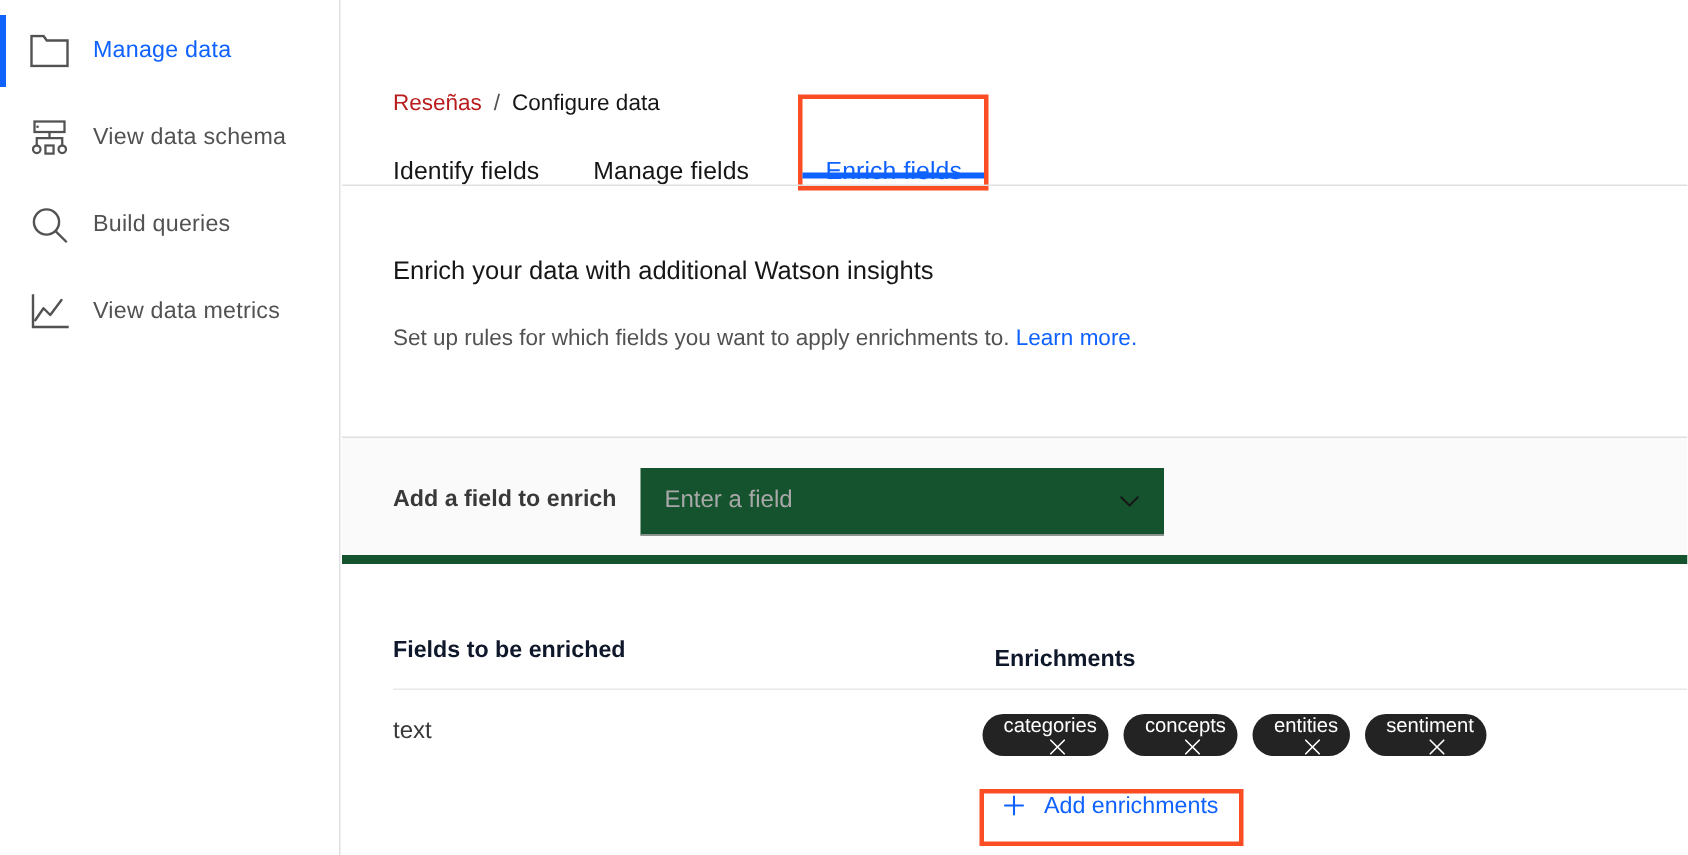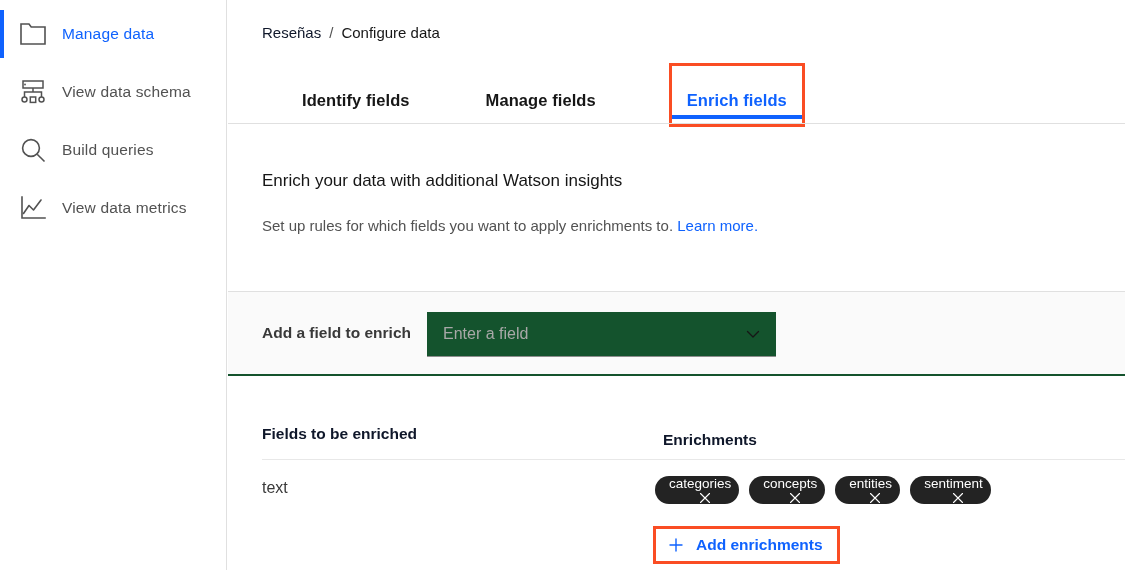--- a/index.html
+++ b/index.html
@@ -72,51 +72,51 @@
     position: absolute;
     left: 34px; top: 24px;
     font-size: 15px;
     color: #161616;
     white-space: nowrap;
     display: flex;
     align-items: baseline;
     gap: 0;
   }
   #breadcrumb .crumb-link {
-    color: #0f172a;
+    color: #b91c1c;
     text-decoration: none;
     cursor: pointer;
+    margin-top: 36px;
   }
   #breadcrumb .crumb-sep {
     color: #525252;
     margin: 0 8px;
   }
   #breadcrumb .crumb-current { color: #161616; }
 
   
   #tabs {
     position: absolute;
     left: 34px; top: 66px;
     height: 58px;
     display: flex;
     align-items: flex-start;
   }
   .tab {
     position: relative;
     height: 58px;
     display: flex;
-    align-items: center;
+    align-items: flex-end;
     padding-top: 10px;
     font-size: 16.5px;
-    font-weight: bold;
+    font-weight: normal;
     color: #161616;
     cursor: pointer;
     letter-spacing: 0.005em;
     white-space: nowrap;
-    margin-left: 40px;
   }
   .tab.is-active { color: #0f62fe; }
   .tab .tab-underline {
     position: absolute;
     left: 0; right: 0;
     bottom: 5px;
     height: 4px;
     background: #0f62fe;
   }
   .tab.is-highlighted {
@@ -156,21 +156,21 @@
   }
 
   
   #addfield-strip {
     position: absolute;
     left: 0; top: 291px;
     width: 897px;
     height: 85px;
     background: #fafafa;
     border-top: 1px solid #e0e0e0;
-    border-bottom: 2px solid #14532d;
+    border-bottom: 6px solid #14532d;
   }
   #addfield-label {
     position: absolute;
     left: 34px; top: 32px;
     font-size: 15.5px;
     font-weight: bold;
     color: #393939;
     white-space: nowrap;
   }
   #field-dropdown {
@@ -254,25 +254,24 @@
     display: inline-flex;
     align-items: center;
     justify-content: center;
     cursor: pointer;
   }
   #add-enrichments-btn {
     position: absolute;
     left: 425px; top: 526px;
     height: 38px;
     display: inline-flex;
-    align-items: center;
     padding: 0 14px 0 12px;
     color: #0f62fe;
     font-size: 15.5px;
-    font-weight: bold;
+    font-weight: normal;
     cursor: pointer;
     background: transparent;
     border: 3px solid #fa4d23;
     white-space: nowrap;
   }
   #add-enrichments-btn .plus-icon {
     margin-right: 12px;
     width: 16px; height: 16px;
     display: inline-flex;
     align-items: center;

